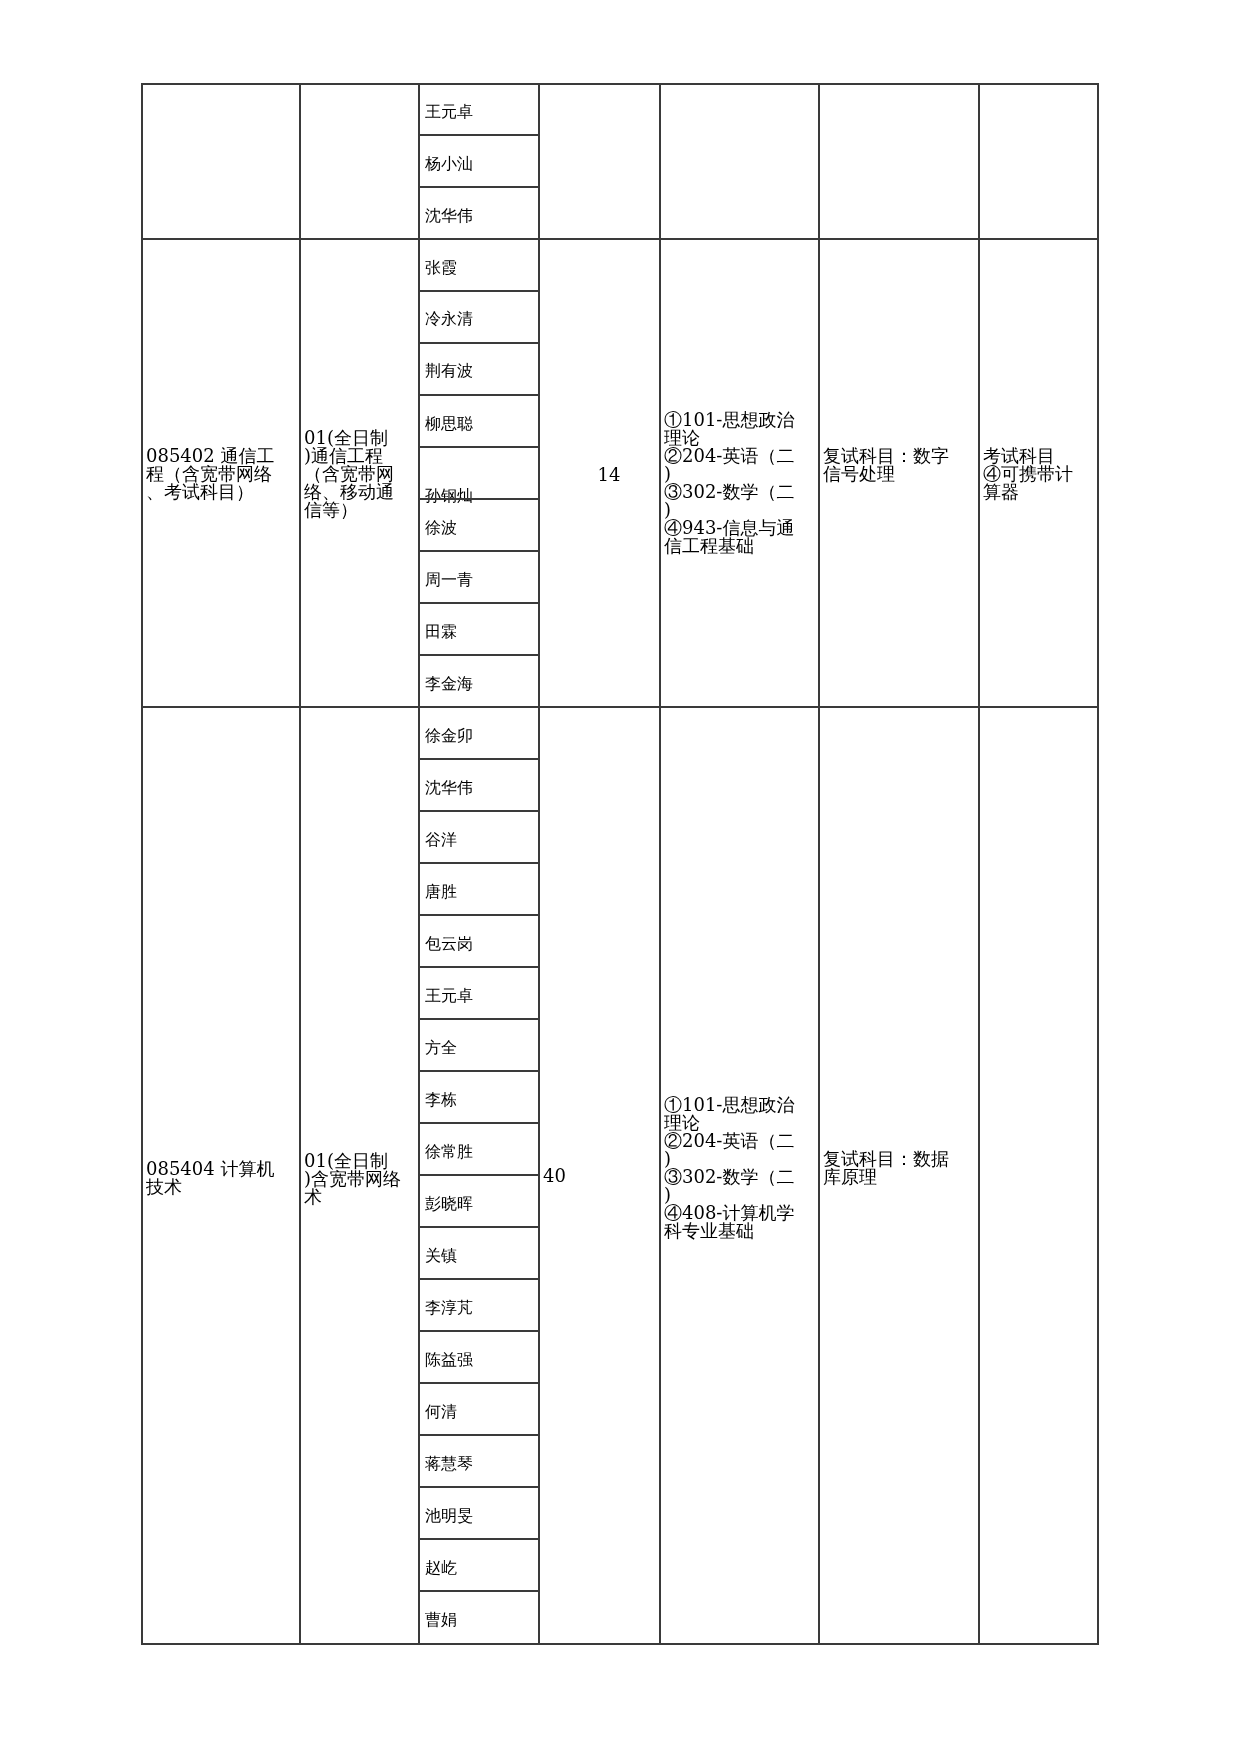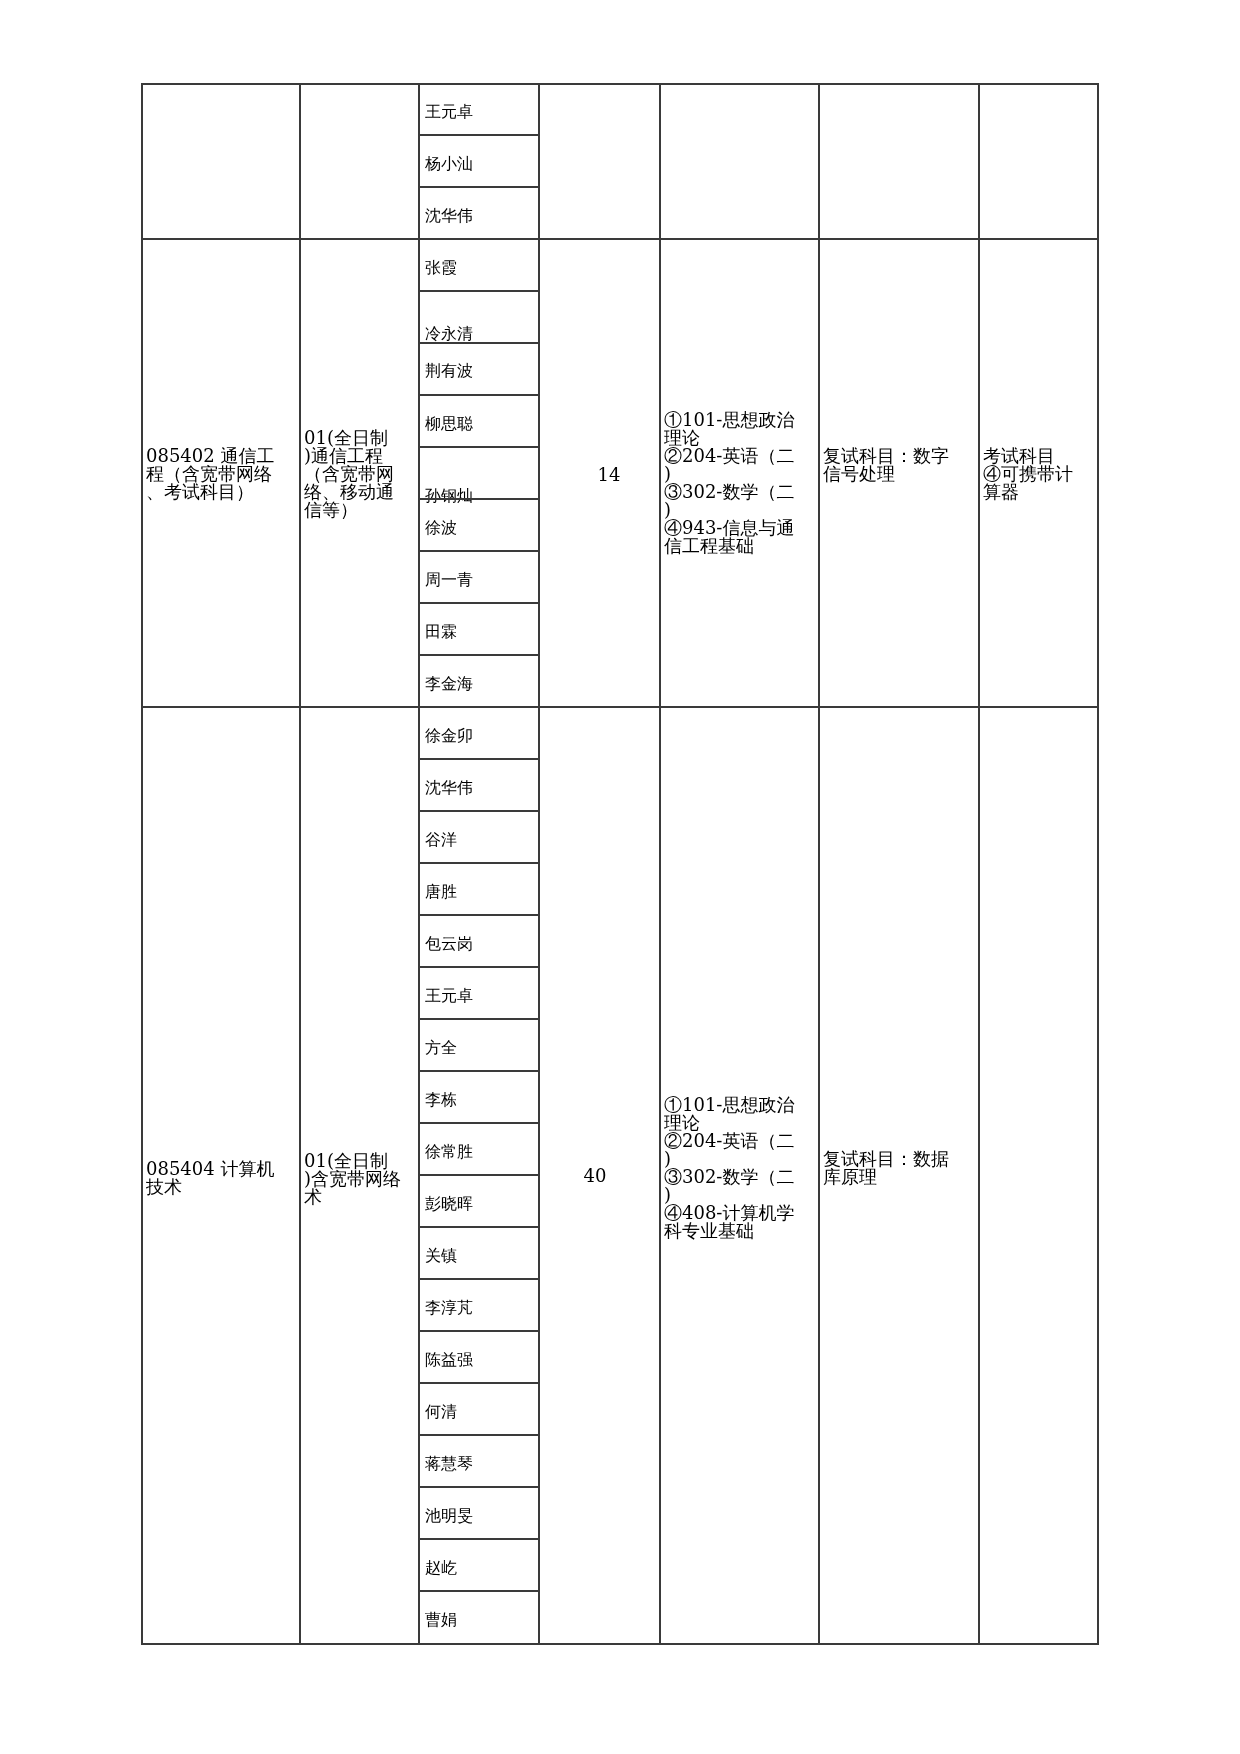--- a/index.html
+++ b/index.html
@@ -46,21 +46,21 @@
   <div class="cell" style="left:301px; top:429px; width:117px;">
     <div>01(全日制</div>
     <div>)通信工程</div>
     <div>（含宽带网</div>
     <div>络、移动通</div>
     <div>信等）</div>
   </div>
 
   <div class="name" style="top:239px">张霞</div>
   <div class="nameline" style="top:290px"></div>
-  <div class="name" style="top:305px">冷永清</div>
+  <div class="name" style="top:290px">冷永清</div>
   <div class="nameline" style="top:342px"></div>
   <div class="name" style="top:342px">荆有波</div>
   <div class="nameline" style="top:394px"></div>
   <div class="name" style="top:395px">柳思聪</div>
   <div class="nameline" style="top:446px"></div>
   <div class="name" style="top:467px">孙钢灿</div>
   <div class="nameline" style="top:498px"></div>
   <div class="name" style="top:499px">徐波</div>
   <div class="nameline" style="top:550px"></div>
   <div class="name" style="top:551px">周一青</div>
@@ -134,21 +134,21 @@
   <div class="name" style="top:1383px">何清</div>
   <div class="nameline" style="top:1434px"></div>
   <div class="name" style="top:1435px">蒋慧琴</div>
   <div class="nameline" style="top:1486px"></div>
   <div class="name" style="top:1487px">池明旻</div>
   <div class="nameline" style="top:1538px"></div>
   <div class="name" style="top:1539px">赵屹</div>
   <div class="nameline" style="top:1590px"></div>
   <div class="name" style="top:1591px">曹娟</div>
 
-  <div class="cell" style="left:540px; top:1167px; width:110px; text-align:center;">40</div>
+  <div class="cell" style="left:540px; top:1167px; width:110px; text-align:left;">40</div>
 
   <div class="cell" style="left:661px; top:1096px; width:157px;">
     <div>①101-思想政治</div>
     <div>理论</div>
     <div>②204-英语（二</div>
     <div>)</div>
     <div>③302-数学（二</div>
     <div>)</div>
     <div>④408-计算机学</div>
     <div>科专业基础</div>

